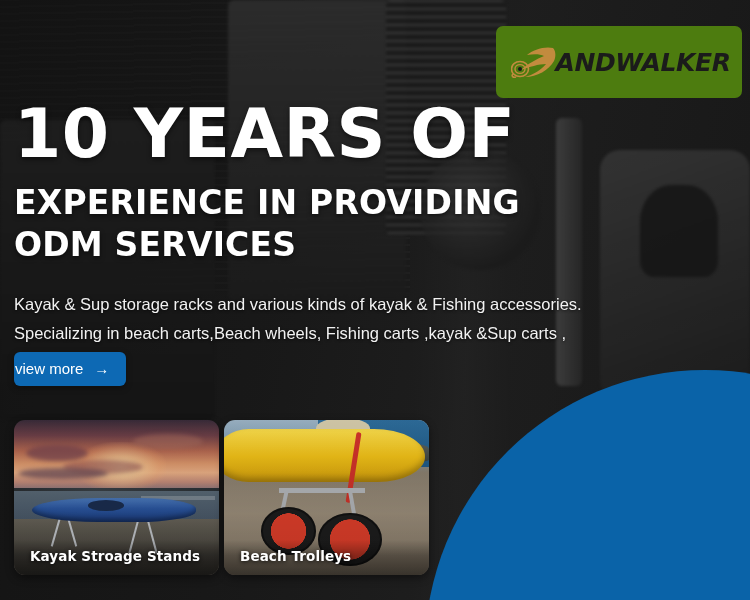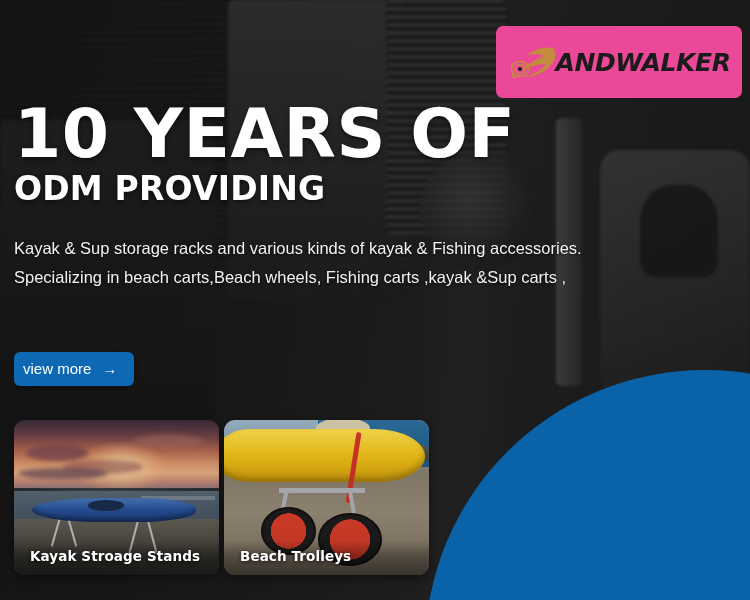--- a/index.html
+++ b/index.html
@@ -44,21 +44,21 @@
   .bs4 { left:600px; top:150px;width:150px; height:250px;
          background:linear-gradient(160deg,#3a3a3a,#1c1c1c); opacity:.75; border-radius:20px; }
   .bs5 { left:640px; top:185px;width:78px;  height:92px;  background:#151515; opacity:.85; border-radius:40% 40% 18% 18%; }
   .bs6 { left:556px; top:118px;width:26px;  height:268px; background:linear-gradient(90deg,#4a4a4a,#2a2a2a); opacity:.7; }
   .bs7 { left:420px; top:150px;width:120px; height:120px; background:radial-gradient(circle at 40% 40%, #3b3b3b, #1a1a1a 70%); opacity:.65; border-radius:50%; }
 
   
   .logo-badge {
     position:absolute; left:496px; top:26px;
     width:246px; height:72px;
-    background:#ec4899;
+    background:#4d7c0f;
     border-radius:7px;
     display:flex; align-items:center; justify-content:center;
     z-index:6;
   }
   .logo-inner { display:flex; align-items:center; gap:1px; padding-left:4px; }
   .logo-mark { width:46px; height:34px; display:block; }
   .logo-word {
     font-family:"DejaVu Sans", sans-serif;
     font-size:25px; font-weight:700; font-style:italic;
     letter-spacing:-0.4px; color:#1b1b1b;
@@ -89,21 +89,21 @@
   }
 
   
   .btn {
     position:absolute; left:14px; top:352px; z-index:6;
     display:inline-flex; align-items:center; gap:11px;
     background:#0d69b4;
     color:#ffffff;
     font-family:"Liberation Sans", sans-serif;
     font-size:15px; font-weight:400;
-    padding:8px 17px 9px 9px;
+    padding:8px 17px 9px 1px;
     border-radius:6px;
     border:none; cursor:pointer;
     box-shadow:0 2px 6px rgba(0,0,0,.35);
   }
   .btn .arrow { font-size:15px; line-height:1; }
 
   
   .blue-circle {
     position:absolute;
     left:425px; top:370px;
@@ -265,21 +265,22 @@
         <ellipse cx="9" cy="24" rx="5" ry="4.4" fill="none" stroke="#C28B3E" stroke-width="1.4"></ellipse>
         <circle cx="9" cy="24" r="2" fill="#1B1B1B"></circle>
         <path d="M2 29 C0 31 2 33 5 32" fill="none" stroke="#C28B3E" stroke-width="1.5"></path>
       </svg>
       <span class="logo-word">ANDWALKER</span>
     </div>
   </div>
 
   <div class="copy">
     <div class="h1">10 YEARS OF</div>
-    <div class="h2" style="margin-top:0">ODM PROVIDING</div>
+    <div class="h2">EXPERIENCE IN PROVIDING</div>
+    <div class="h2" style="margin-top:0">ODM SERVICES</div>
     <div class="para">
       <div>Kayak &amp; Sup storage racks and various kinds of kayak &amp; Fishing accessories.</div>
       <div>Specializing in beach carts,Beach wheels, Fishing carts ,kayak &amp;Sup carts ,</div>
     </div>
   </div>
 
   <button class="btn">
     <span>view more</span>
     <span class="arrow">→</span>
   </button>

